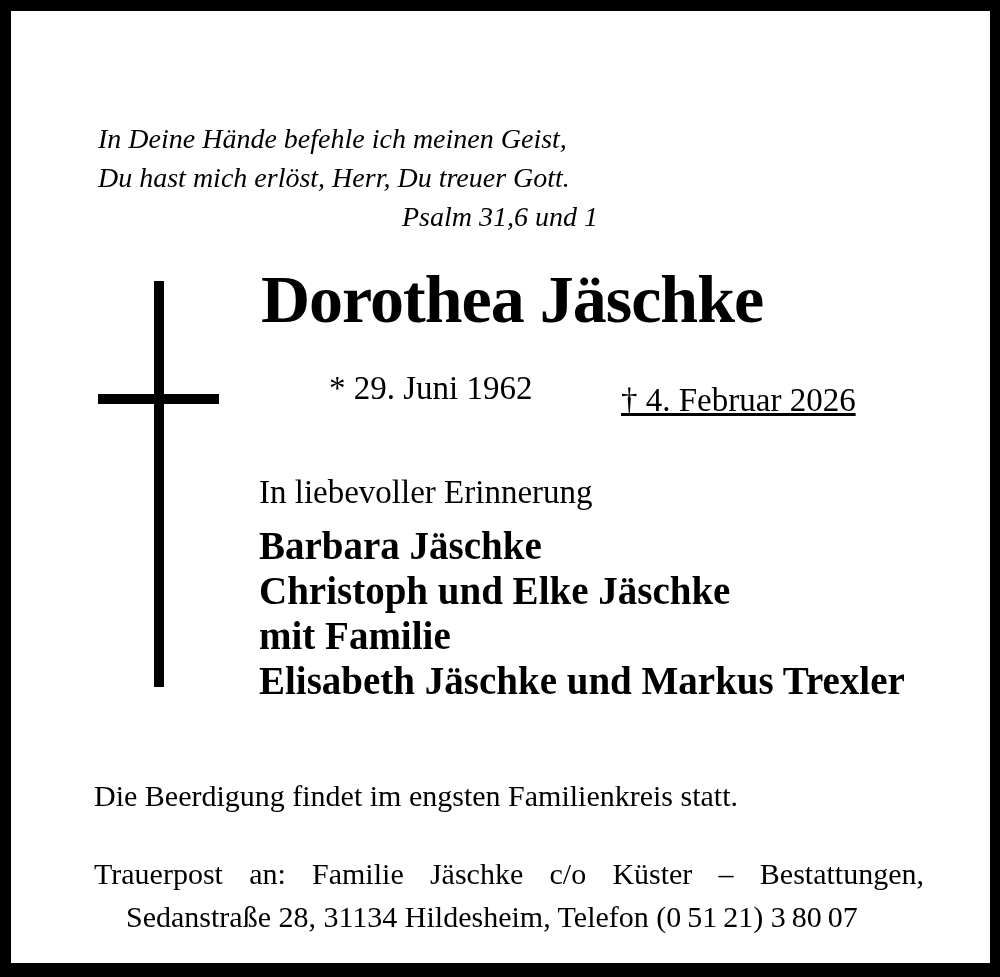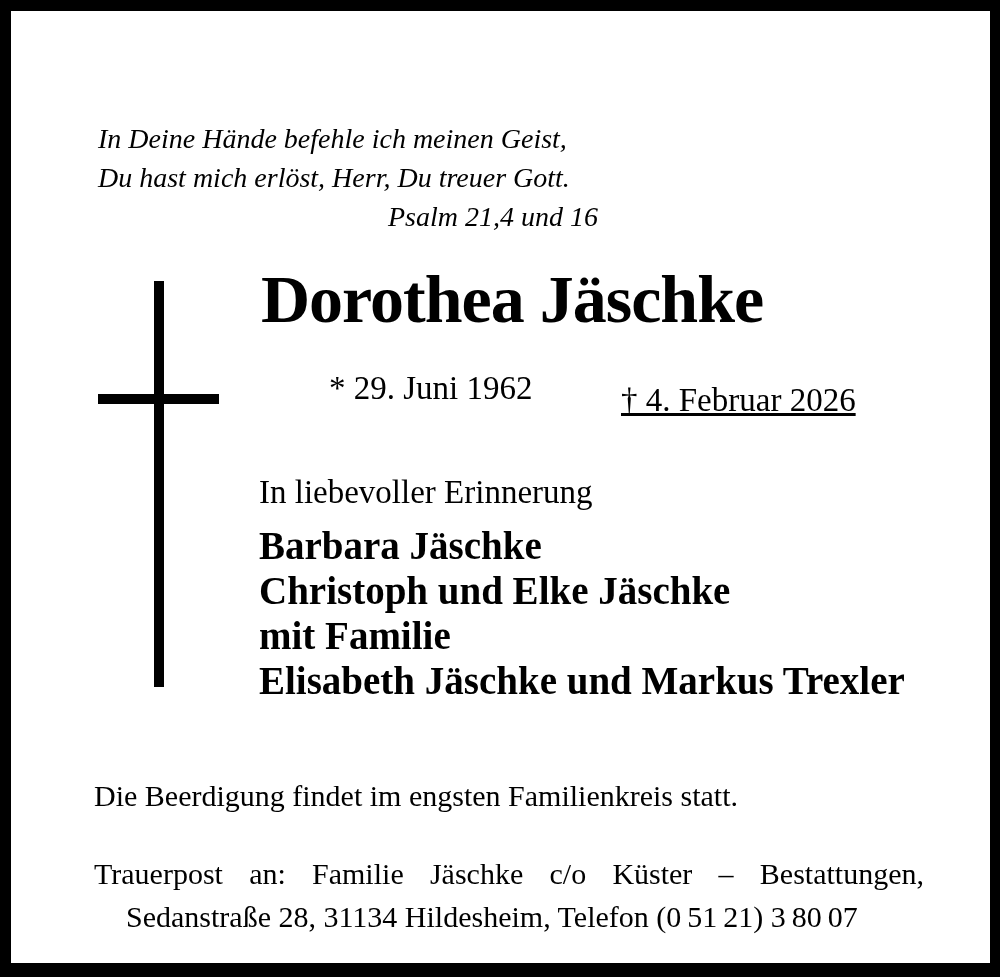--- a/index.html
+++ b/index.html
@@ -45,21 +45,21 @@
   .contact .plain-line{white-space:nowrap;margin-left:32px;}
 </style>
 </head>
 <body>
 
 <div class="page">
 
   <div class="abs scripture">
     <div class="sline">In Deine Hände befehle ich meinen Geist,</div>
     <div class="sline">Du hast mich erlöst, Herr, Du treuer Gott.</div>
-    <div class="attribution">Psalm 21,4 und 16</div>
+    <div class="attribution">Psalm 31,6 und 1</div>
   </div>
 
   <div class="abs cross">
     <div class="vbar"></div>
     <div class="hbar"></div>
   </div>
 
   <div class="abs deceased-name">Dorothea Jäschke</div>
 
   <div class="abs date birth-date">* 29. Juni 1962</div>

